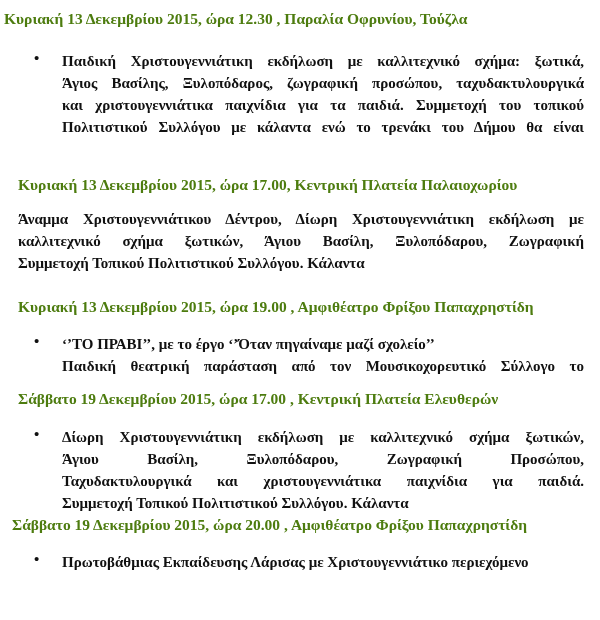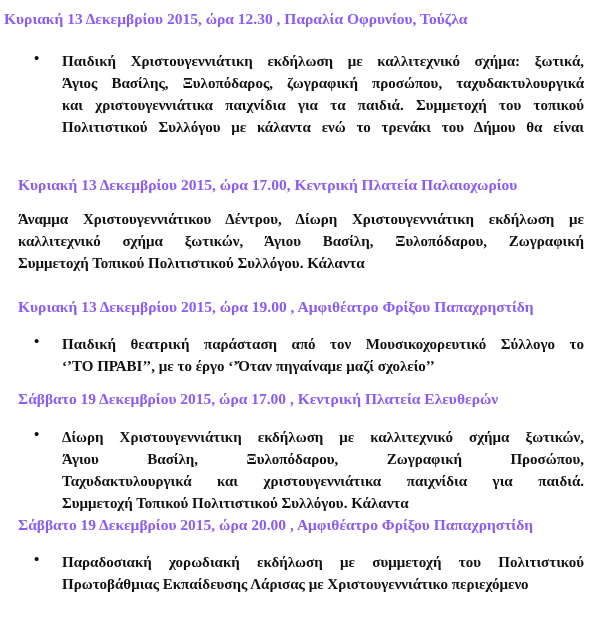--- a/index.html
+++ b/index.html
@@ -1,18 +1,18 @@
 <!DOCTYPE html>
 <html><head>
 <meta charset="utf-8">
 <style>
   html, body { margin: 0; padding: 0; background: #ffffff; }
   body { width: 600px; height: 620px; overflow: hidden; position: relative;
          font-family: "Liberation Serif", "DejaVu Serif", serif; color: #111; }
-  .heading { position: absolute; font-weight: bold; color: #8b5cf6; font-size: 15.5px; white-space: nowrap; }
+  .heading { position: absolute; font-weight: bold; color: #4d7c0f; font-size: 15.5px; white-space: nowrap; }
   .bullet-block { position: absolute; left: 62px; width: 522px; font-weight: bold; font-size: 15px; line-height: 22px; text-align: justify; }
   .bullet-dot { position: absolute; left: 34px; font-weight: bold; font-size: 15px; }
   .para { position: absolute; left: 18px; width: 566px; font-weight: bold; font-size: 15px; line-height: 22px; text-align: justify; }
   .line { display: block; text-align: justify; text-align-last: justify; }
   .line.last { text-align-last: left; }
 </style>
 </head>
 <body>
 
 <div class="heading" style="left:4px; top:10px;">Κυριακή 13 Δεκεμβρίου 2015, ώρα 12.30 , Παραλία Οφρυνίου, Τούζλα</div>
@@ -27,31 +27,30 @@
 <div class="heading" style="left:18px; top:176px;">Κυριακή 13 Δεκεμβρίου 2015, ώρα 17.00,  Κεντρική Πλατεία Παλαιοχωρίου</div>
 <div class="para" style="top:208px;">
   <span class="line">Άναμμα Χριστουγεννιάτικου Δέντρου, Δίωρη Χριστουγεννιάτικη εκδήλωση με</span>
   <span class="line">καλλιτεχνικό σχήμα ξωτικών, Άγιου Βασίλη, Ξυλοπόδαρου, Ζωγραφική</span>
   <span class="line last">Συμμετοχή Τοπικού Πολιτιστικού Συλλόγου. Κάλαντα</span>
 </div>
 
 <div class="heading" style="left:18px; top:298px;">Κυριακή 13 Δεκεμβρίου 2015, ώρα 19.00 , Αμφιθέατρο Φρίξου Παπαχρηστίδη</div>
 <div class="bullet-dot" style="top:333px;">•</div>
 <div class="bullet-block" style="top:333px;">
+  <span class="line last">‘’ΤΟ ΠΡΑΒΙ’’,  με το έργο  ‘’Όταν πηγαίναμε μαζί σχολείο’’</span>
   <span class="line">Παιδική θεατρική παράσταση από τον Μουσικοχορευτικό Σύλλογο το</span>
-  <span class="line last">‘’ΤΟ ΠΡΑΒΙ’’,  με το έργο  ‘’Όταν πηγαίναμε μαζί σχολείο’’</span>
 </div>
 
 <div class="heading" style="left:18px; top:390px;">Σάββατο 19 Δεκεμβρίου 2015, ώρα 17.00 ,  Κεντρική Πλατεία Ελευθερών</div>
 <div class="bullet-dot" style="top:426px;">•</div>
 <div class="bullet-block" style="top:426px;">
   <span class="line">Δίωρη Χριστουγεννιάτικη εκδήλωση με καλλιτεχνικό σχήμα ξωτικών,</span>
   <span class="line">Άγιου Βασίλη, Ξυλοπόδαρου, Ζωγραφική Προσώπου,</span>
   <span class="line">Ταχυδακτυλουργικά και χριστουγεννιάτικα παιχνίδια για παιδιά.</span>
   <span class="line last">Συμμετοχή Τοπικού Πολιτιστικού Συλλόγου. Κάλαντα</span>
 </div>
 
-<div class="heading" style="left:18px; top:516px;">Σάββατο 19 Δεκεμβρίου 2015, ώρα 20.00 , Αμφιθέατρο Φρίξου Παπαχρηστίδη</div>
+<div class="heading" style="left:12px; top:516px;">Σάββατο 19 Δεκεμβρίου 2015, ώρα 20.00 , Αμφιθέατρο Φρίξου Παπαχρηστίδη</div>
 <div class="bullet-dot" style="top:551px;">•</div>
 <div class="bullet-block" style="top:551px;">
-  <span class="line">Παραδοσιακή χορωδιακή εκδήλωση με συμμετοχή του Πολιτιστικού</span>
   <span class="line last">Πρωτοβάθμιας Εκπαίδευσης Λάρισας με Χριστουγεννιάτικο περιεχόμενο</span>
 </div>
 
 </body></html>

